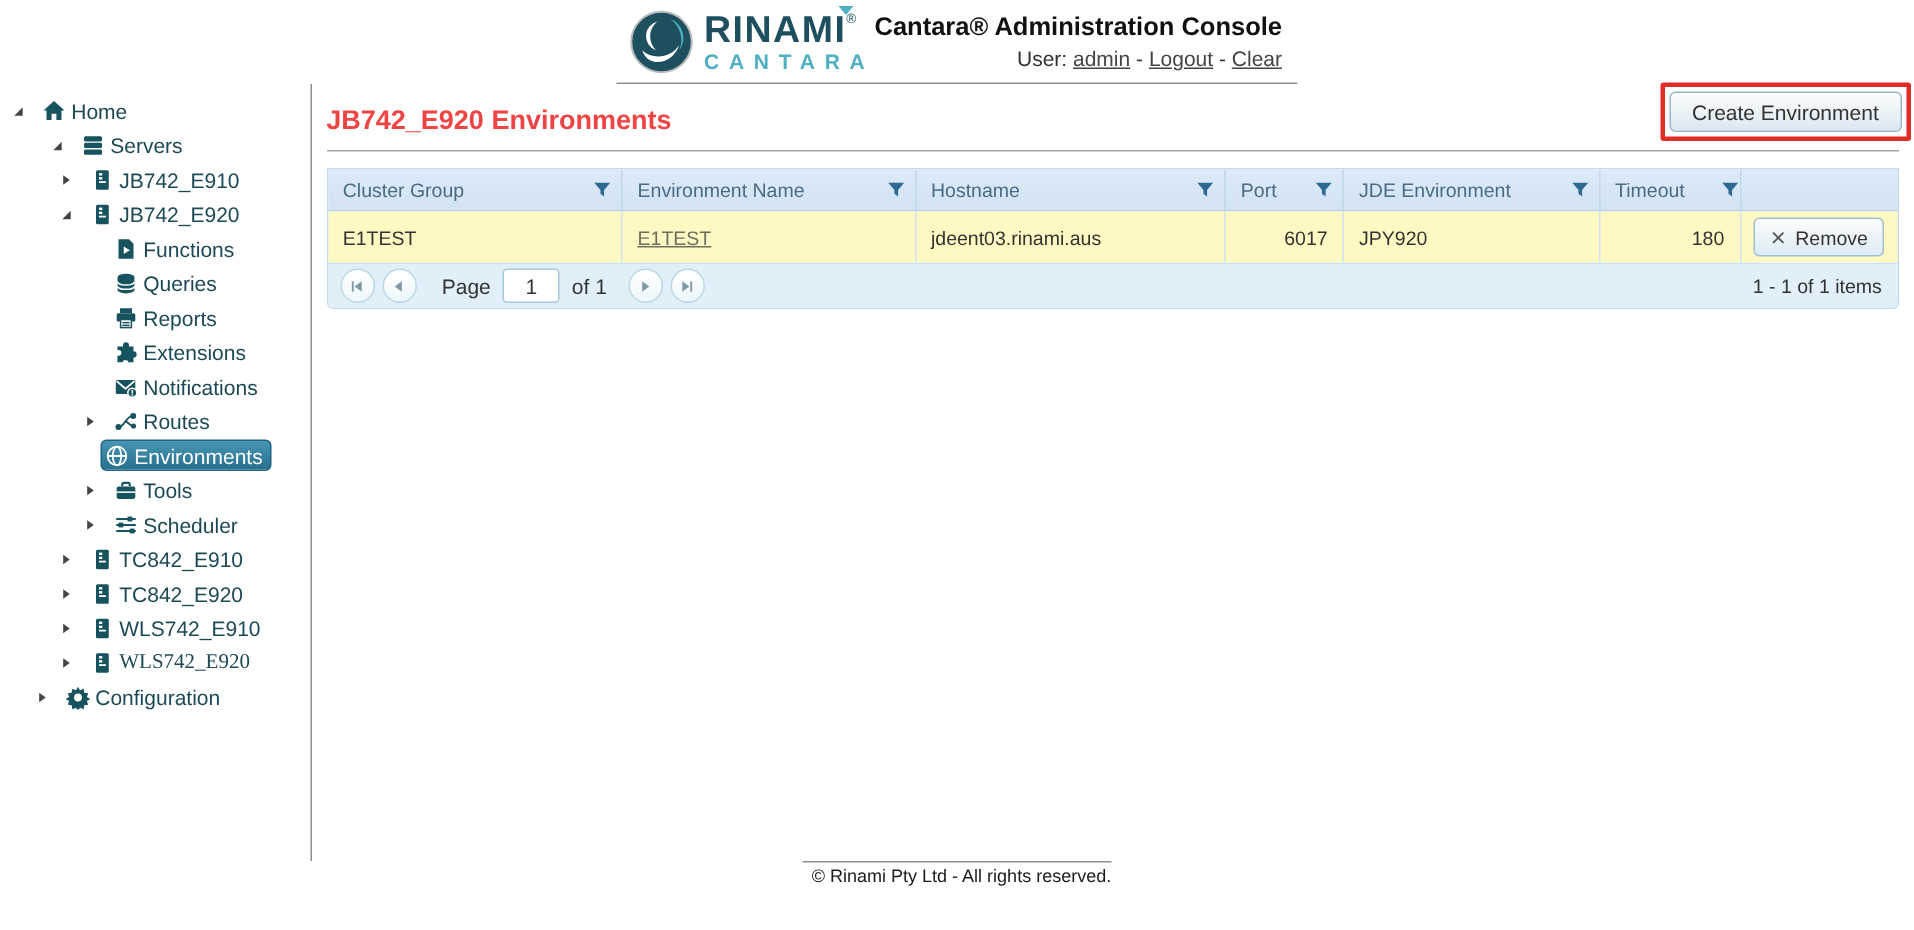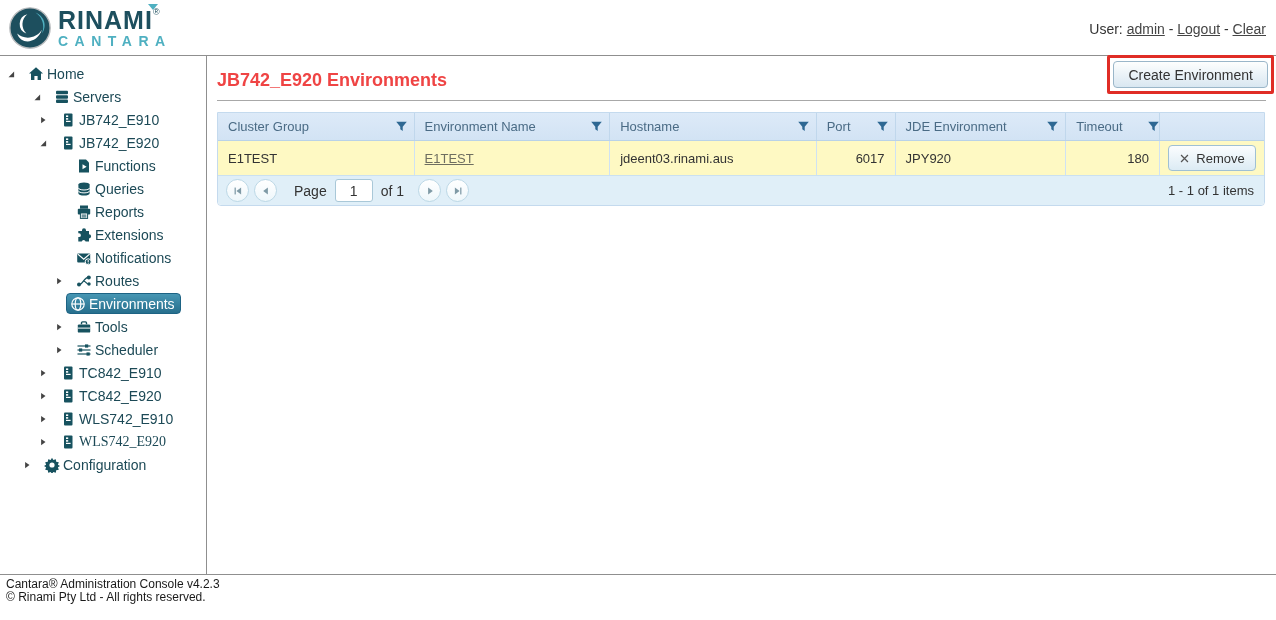--- a/index.html
+++ b/index.html
@@ -1,18 +1,18 @@
 <!DOCTYPE html>
 <html><head>
 <meta charset="utf-8">
 <style>
   * { box-sizing: border-box; margin: 0; padding: 0; }
   html,body { width:1276px; height:620px; overflow:hidden; background:#fff;
     font-family:"Liberation Sans", sans-serif; color:#222; }
-  .shell { width:1276px; height:620px; display:flex; flex-direction:column; }
+  .shell { width:1276px; height:620px; display:flex; flex-direction:column;align-items:center; }
 
   
   .topbar { height:56px; border-bottom:1px solid #8f8f8f; display:flex;
     justify-content:space-between; align-items:center; padding:0 8px 0 8px; background:#fff; }
   .logo { display:flex; align-items:center; gap:6px; position:relative; }
   .logo-mark { width:44px; height:44px; }
   .logo-words { display:flex; flex-direction:column; line-height:1; position:relative; }
   .logo-primary { font-size:25px; font-weight:bold; color:#1d4f5e; letter-spacing:1px; }
   .logo-tm { font-size:9px; vertical-align:top; color:#1d4f5e; }
   .logo-tri { position:absolute; top:-4px; right:14px; width:0; height:0;
@@ -98,20 +98,21 @@
       </svg>
       <div class="logo-words">
         <div>
           <span class="logo-primary">RINAMI</span><span class="logo-tm">®</span>
           <span class="logo-tri"></span>
         </div>
         <div class="logo-secondary">CANTARA</div>
       </div>
     </div>
     <div class="top-right">
+      <div class="app-title">Cantara® Administration Console</div>
       <div class="user-line">
         <span>User:</span>
         <a>admin</a><span> - </span><a>Logout</a><span> - </span><a>Clear</a>
       </div>
     </div>
   </div>
 
   <div class="middle">
     <div class="sidebar" id="tree">
         <div class="tree-row" style="padding-left: 6px;">
@@ -521,17 +522,16 @@
                 <polygon points="3,2.5 3,13.5 10.5,8"></polygon>
               </svg>
             </span>
           <span class="pg-summary">1 - 1 of 1 items</span>
         </div>
       </div>
     </div>
   </div>
 
   <div class="footer">
-    <div>Cantara® Administration Console v4.2.3</div>
     <div>© Rinami Pty Ltd - All rights reserved.</div>
   </div>
 
 </div>
 
 </body></html>

